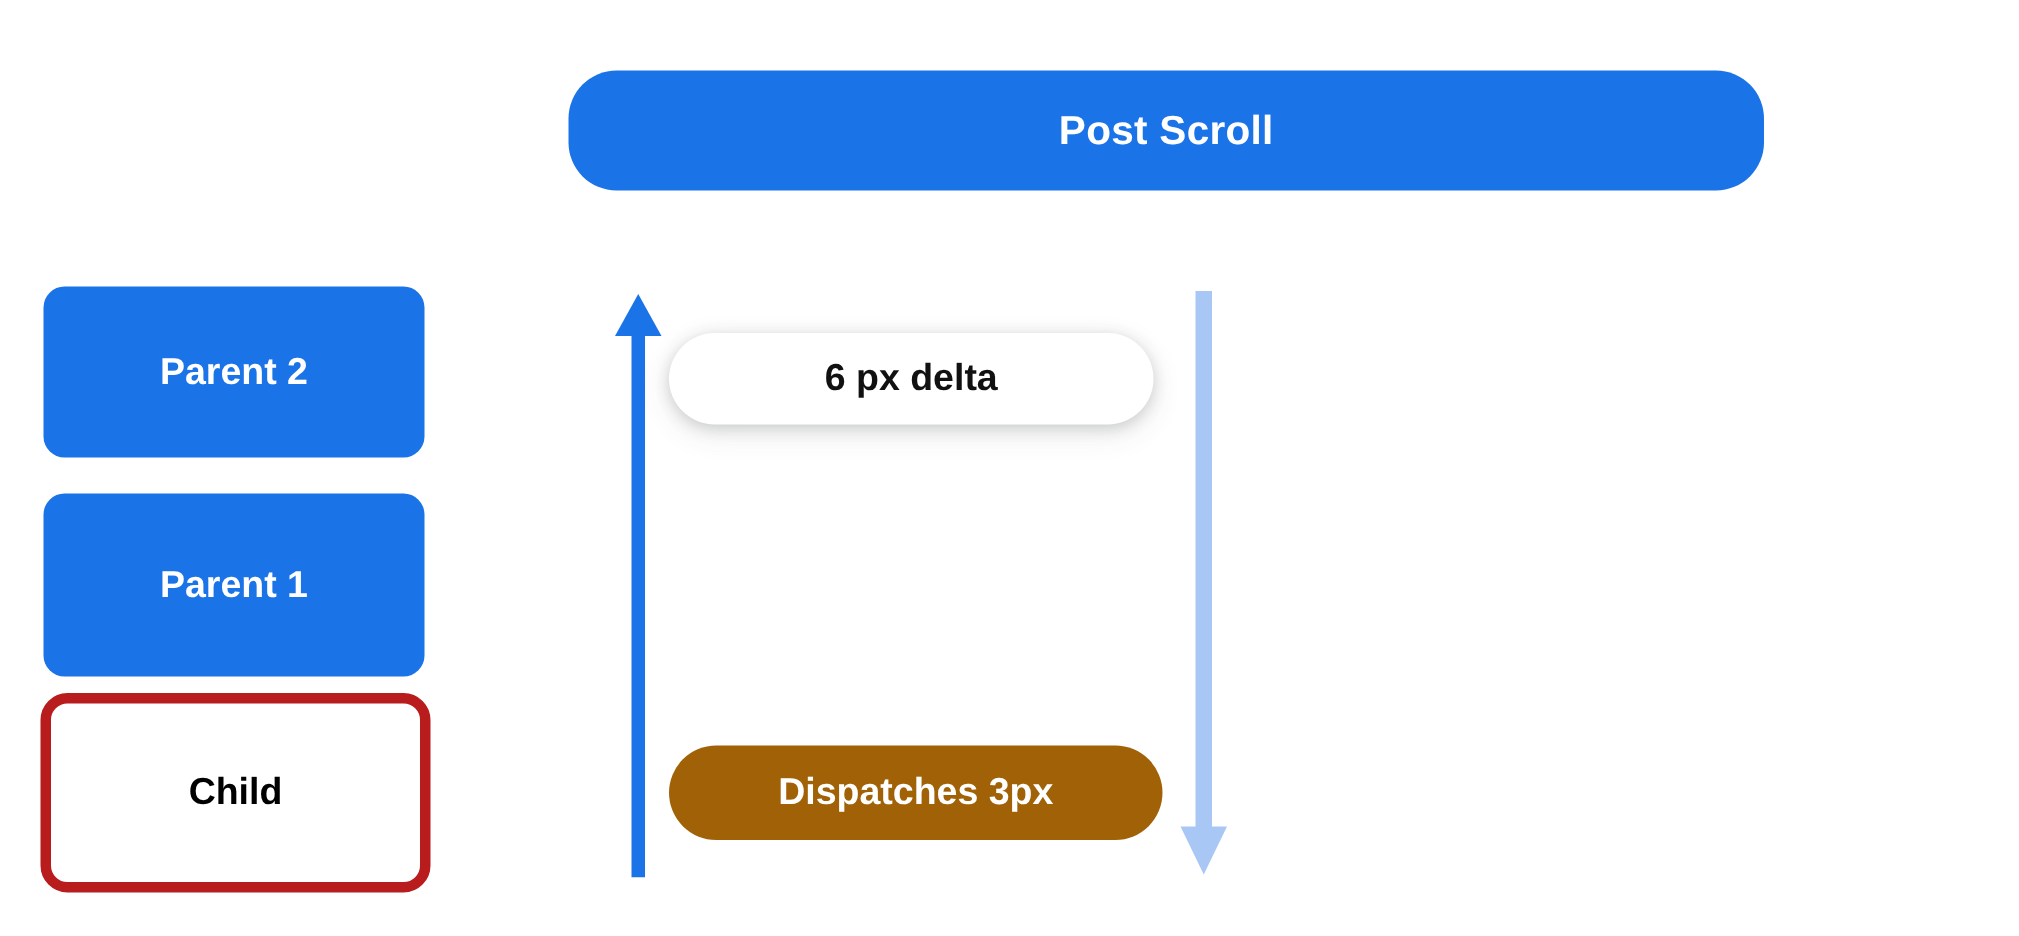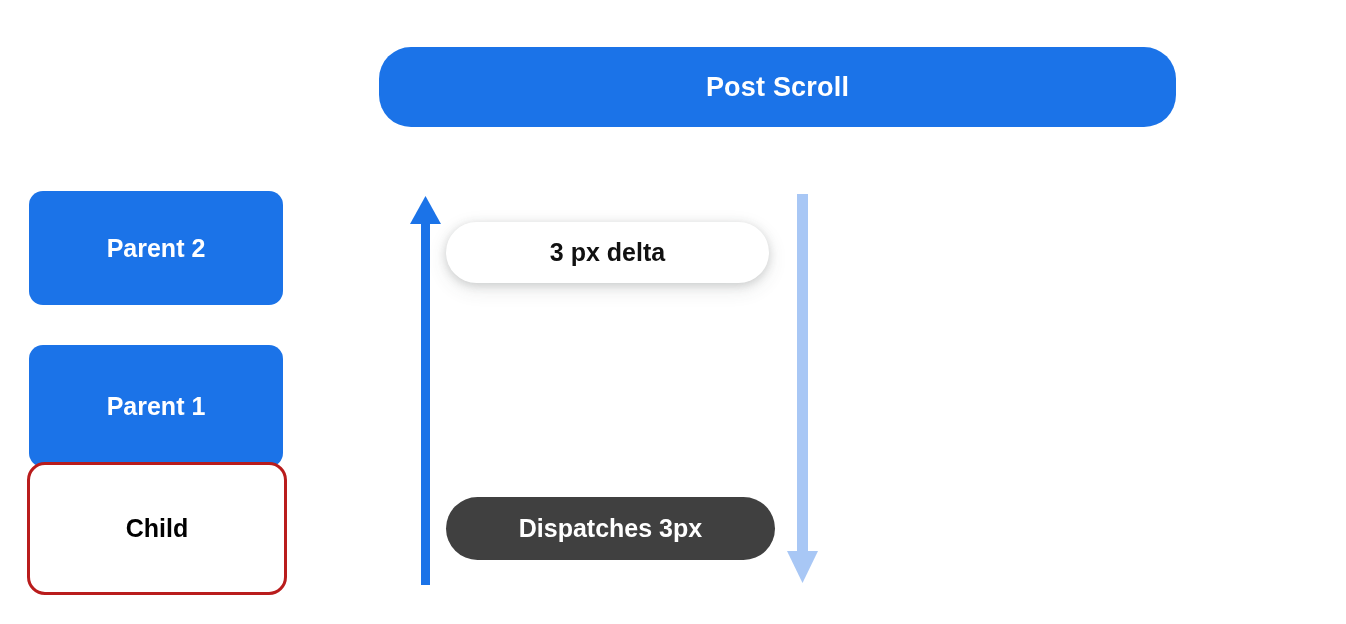--- a/index.html
+++ b/index.html
@@ -55,30 +55,30 @@
   }
   .box.filled .label {
     color: #ffffff;
     font-size: 25px;
     font-weight: bold;
   }
   .box.outlined {
     left: 27px;
     width: 260px;
     background: #ffffff;
-    border: 3px solid #b91c1c;
+    border: 7px solid #b91c1c;
     border-radius: 18px;
   }
   .box.outlined .label {
     color: #000000;
     font-size: 25px;
     font-weight: bold;
   }
   #box-parent2 { top: 191px;  height: 114px; }
-  #box-parent1 { top: 329px;  height: 122px; margin-top: 16px; }
+  #box-parent1 { top: 329px;  height: 122px; }
   #box-child   { top: 462px;  height: 133px; }
 
   
   .arrow {
     position: absolute;
   }
 
   
   #arrow-up {
     left: 405px;
@@ -114,21 +114,21 @@
   #pill-delta .label {
     color: #111111;
     font-size: 25px;
     font-weight: bold;
   }
   #pill-dispatch {
     left: 446px;
     top: 497px;
     width: 329px;
     height: 63px;
-    background: #404040;
+    background: #a16207;
     border-radius: 32px;
   }
   #pill-dispatch .label {
     color: #ffffff;
     font-size: 25px;
     font-weight: bold;
   }
 </style>
 </head>
 <body>
@@ -155,20 +155,20 @@
     <rect x="16" y="22" width="9" height="368" fill="#1b73e8"></rect>
     <polygon points="20.5,1 36,29 5,29" fill="#1b73e8"></polygon>
   </svg>
 
   <svg class="arrow" id="arrow-down" viewBox="0 0 42 390">
     <rect x="16" y="0" width="11" height="358" fill="#a8c7f5"></rect>
     <polygon points="21.5,389 6,357 37,357" fill="#a8c7f5"></polygon>
   </svg>
 
   <div class="pill" id="pill-delta">
-    <span class="label">3 px delta</span>
+    <span class="label">6 px delta</span>
   </div>
 
   <div class="pill" id="pill-dispatch">
     <span class="label">Dispatches 3px</span>
   </div>
 
 </div>
 
 </body></html>

